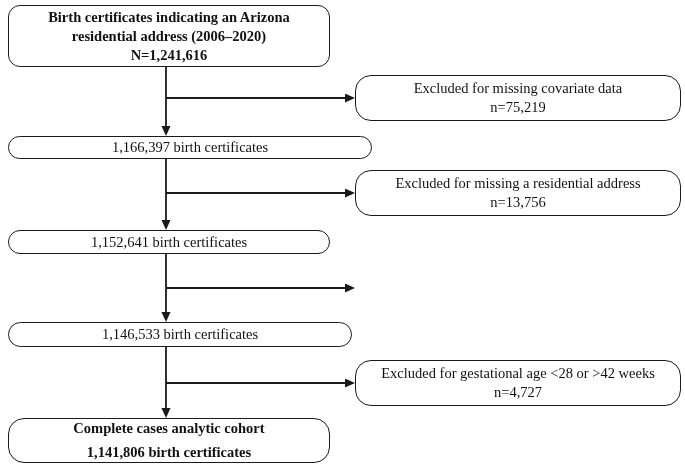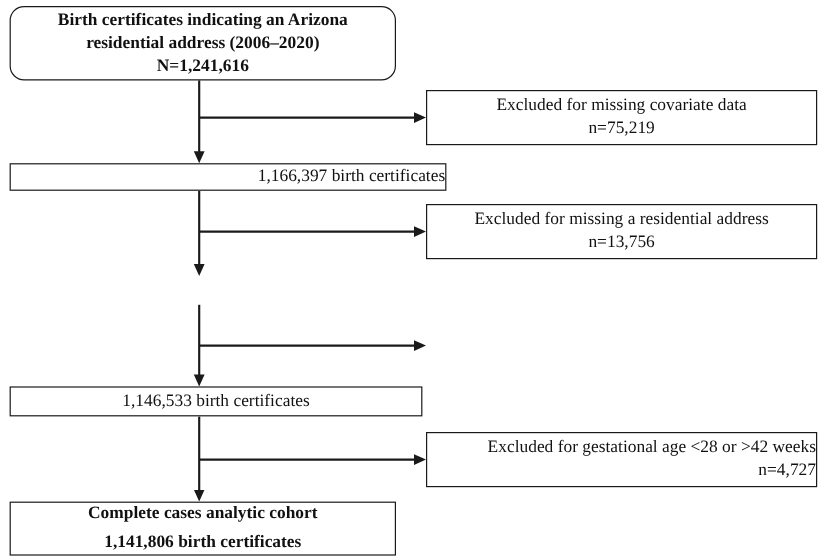--- a/index.html
+++ b/index.html
@@ -15,40 +15,40 @@
   .connectors {
     position: absolute;
     left: 0; top: 0;
     width: 685px; height: 467px;
   }
   .box {
     position: absolute;
     box-sizing: border-box;
     background: #ffffff;
     border: 1.7px solid #1a1a1a;
-    border-radius: 0;
+    border-radius: 16px;
     display: flex;
     flex-direction: column;
     align-items: center;
     justify-content: center;
     text-align: center;
     font-size: 14.5px;
     line-height: 19px;
   }
   .bold { font-weight: bold; }
   .source { left: 8px;   top: 5px;   width: 322px; height: 62px; border-radius: 12px; }
-  .stage1 { left: 8px;   top: 136px; width: 364px; height: 23px; align-items: flex-end; }
+  .stage1 { left: 8px;   top: 136px; width: 364px; height: 23px; }
   .stage2 { left: 8px;   top: 230px; width: 322px; height: 24px; }
   .stage3 { left: 8px;   top: 322px; width: 344px; height: 25px; }
   .final  { left: 8px;   top: 418px; width: 322px; height: 45px; justify-content: space-between; }
   .exc    { left: 355px; width: 326px; height: 46px; }
   .exc1   { top: 75px; }
   .exc2   { top: 170px; }
   .exc3   { top: 265px; }
-  .exc4   { top: 360px; align-items: flex-end; }
+  .exc4   { top: 360px; }
   .conn-line { stroke: #1a1a1a; stroke-width: 1.8; fill: none; }
 </style>
 </head>
 <body>
 
 <div class="diagram">
 
   <svg class="connectors" width="685" height="467" viewBox="0 0 685 467" xmlns="http://www.w3.org/2000/svg">
     <defs>
       <marker id="arrowhead" markerUnits="userSpaceOnUse" markerWidth="11" markerHeight="10" refX="1" refY="4.5" orient="auto">
@@ -78,20 +78,23 @@
 
   <div class="box stage1">
     <div>1,166,397 birth certificates</div>
   </div>
 
   <div class="box exc exc2">
     <div>Excluded for missing a residential address</div>
     <div>n=13,756</div>
   </div>
 
+  <div class="box stage2">
+    <div>1,152,641 birth certificates</div>
+  </div>
 
 
   <div class="box stage3">
     <div>1,146,533 birth certificates</div>
   </div>
 
   <div class="box exc exc4">
     <div>Excluded for gestational age &lt;28 or &gt;42 weeks</div>
     <div>n=4,727</div>
   </div>

